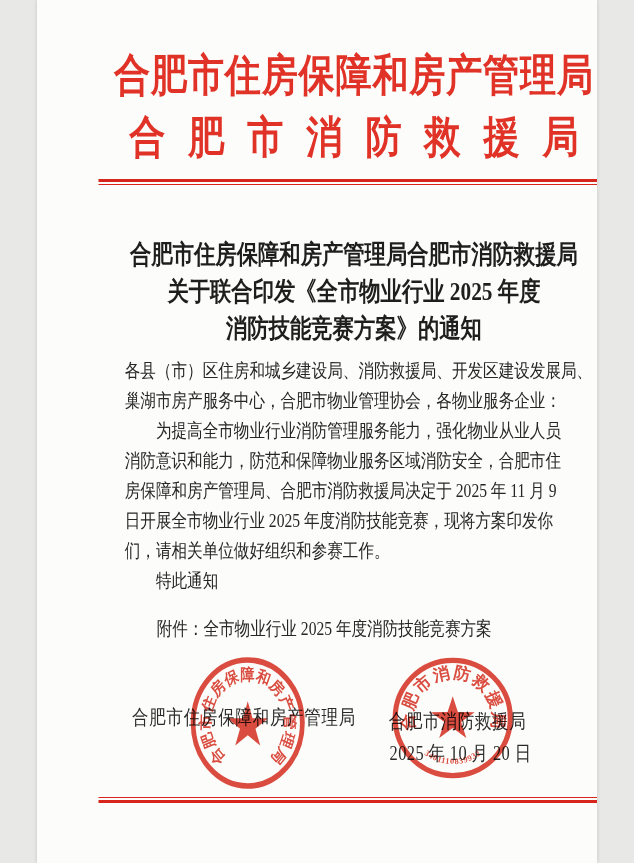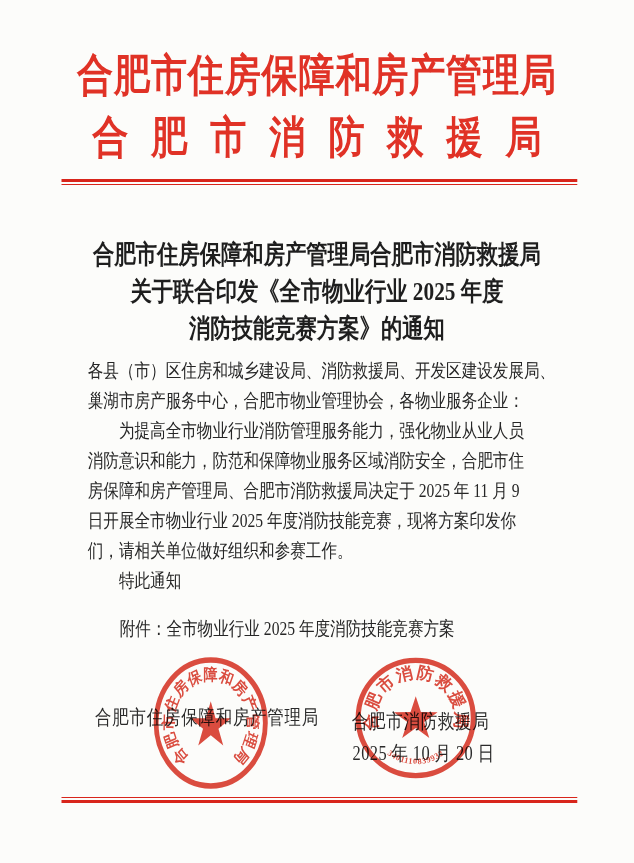--- a/index.html
+++ b/index.html
@@ -1,18 +1,18 @@
 <!DOCTYPE html>
 <html><head>
 <meta charset="utf-8">
 <style>
   html,body{margin:0;padding:0;}
   body{background:#e8e8e6;font-family:"Liberation Serif","DejaVu Serif",serif;}
   .page{
-    position:relative;width:634px;height:863px;margin:0 auto;
+    position:relative;width:560px;height:863px;margin:0 auto;
     background:#fcfcfa;overflow:hidden;
     box-shadow:0 0 4px rgba(0,0,0,.15);
   }
   
   .squeeze{
     position:absolute;left:0;top:0;width:773px;height:863px;
     transform:scaleX(0.82);transform-origin:top left;
   }
   .abs{position:absolute;}
   .letterhead-line{

